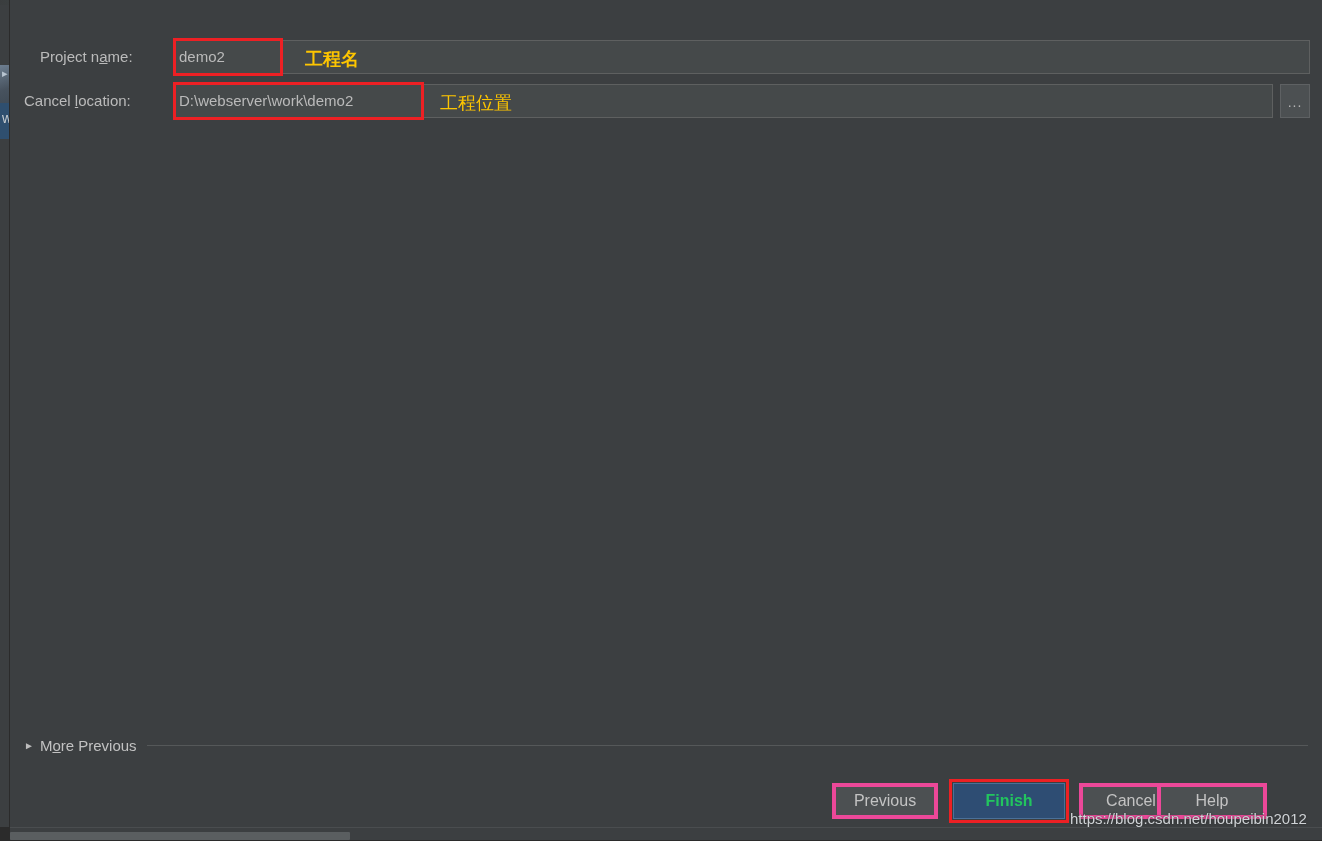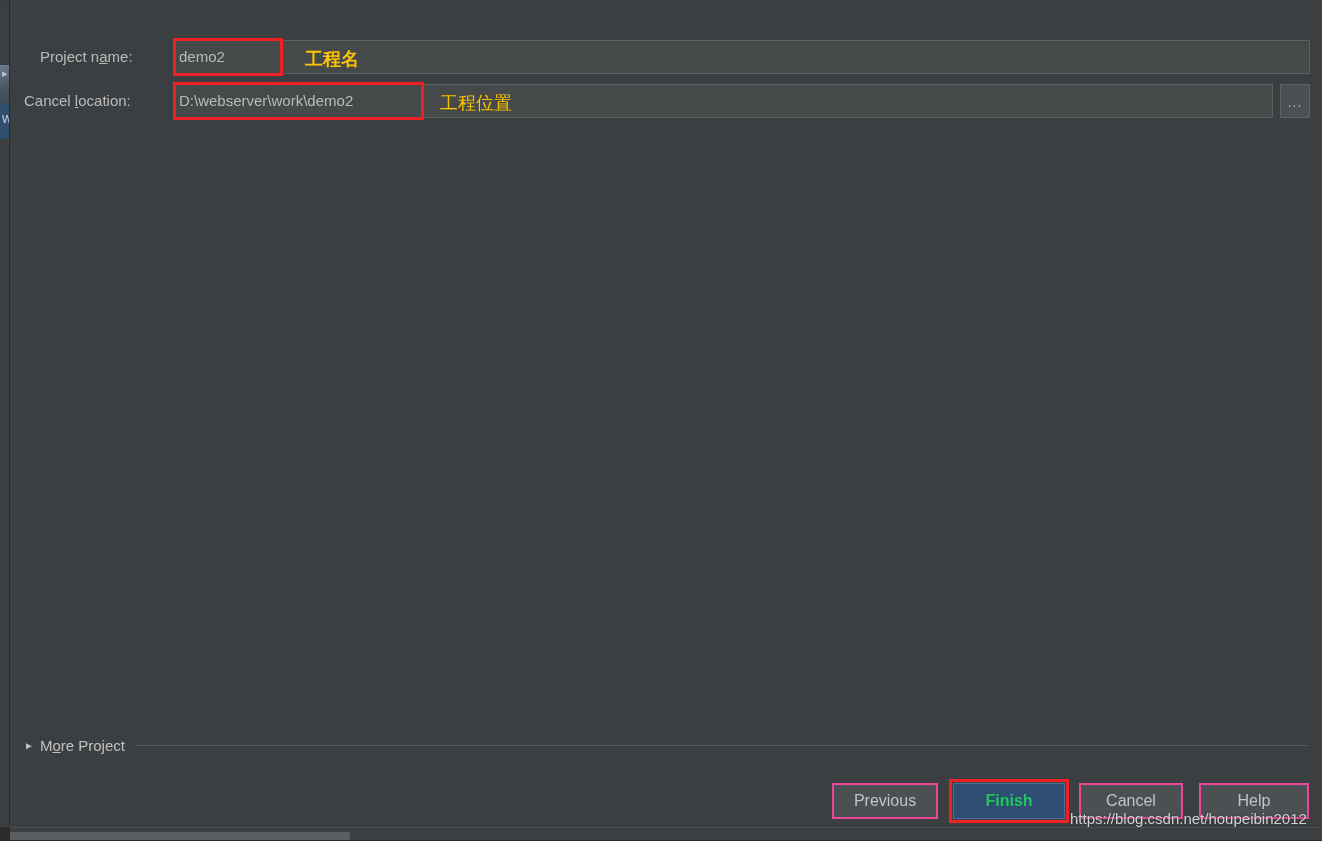--- a/index.html
+++ b/index.html
@@ -203,39 +203,39 @@
     height: 1px;
     background: #555859;
   }
 
   
   .dlg-btn {
     position: absolute;
     top: 783px;
     height: 36px;
     background: #4c5052;
-    border: 2px solid #ec4899;
+    border: 4px solid #ec4899;
     box-sizing: border-box;
     color: #c3c3c3;
     font-size: 16px;
     display: flex;
     align-items: center;
     justify-content: center;
     cursor: pointer;
   }
   #btn-previous { left: 822px; width: 106px; }
   #btn-finish {
     left: 943px; width: 112px;
     background: #2e4d73;
     border: 1px solid #4a7099;
     color: #22c55e;
     font-weight: bold;
   }
   #btn-cancel { left: 1069px; width: 104px; }
-  #btn-help   { left: 1189px; width: 110px; text-align: right; }
+  #btn-help   { left: 1147px; width: 110px; text-align: right; }
 
   
   #watermark {
     position: absolute;
     left: 1060px; top: 810px;
     font-size: 15px;
     color: #cfd3d6;
     white-space: nowrap;
     text-shadow: 0 0 2px #2b2b2b;
   }
@@ -296,21 +296,21 @@
   </div>
 
   <div class="annot-box" id="annot-name"></div>
   <div class="annot-box" id="annot-loc"></div>
 
   <div class="annot-text" id="annot-text-name">工程名</div>
   <div class="annot-text" id="annot-text-loc">工程位置</div>
 
   <div id="more-settings">
     <span id="more-arrow">►</span>
-    <span id="more-label"><span>M</span><span class="mnemonic">o</span><span>re Project</span></span>
+    <span id="more-label"><span>M</span><span class="mnemonic">o</span><span>re Previous</span></span>
     <span id="more-line"></span>
   </div>
 
   <div class="dlg-btn" id="btn-previous">Previous</div>
   <div class="dlg-btn" id="btn-finish">Finish</div>
   <div class="dlg-btn" id="btn-cancel">Cancel</div>
   <div class="dlg-btn" id="btn-help">Help</div>
 
   <div class="annot-box" id="annot-finish"></div>
 

